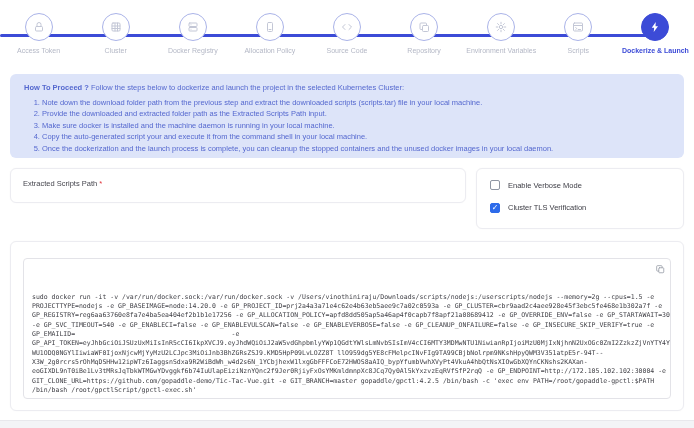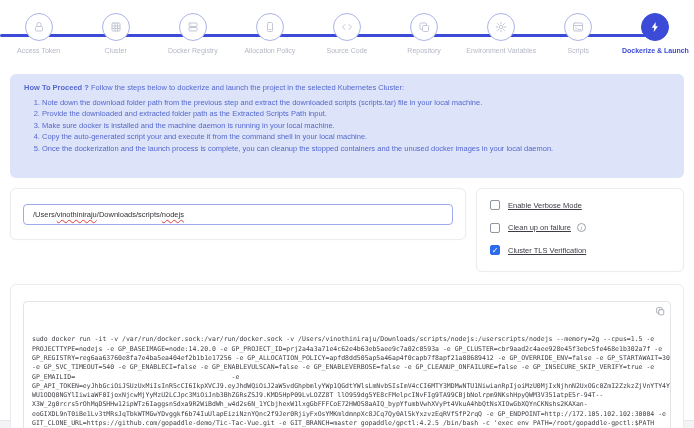--- a/index.html
+++ b/index.html
@@ -23,21 +23,21 @@
   }
   .circle svg { width:12px; height:12px; }
   .step.active .circle { background:var(--primary); border-color:var(--primary); color:#fff; }
   .step-label { margin-top:6px; font-size:7px; color:var(--label-inactive); text-align:center; line-height:1.1; }
   .step.active .step-label { color:var(--primary); font-weight:700; }
 
   
   .info {
     margin:6px 10px 0; background:var(--info-bg); border-radius:6px;
     padding:9px 14px 10px; color:var(--info-text);
-    font-size:7.5px; line-height:1.4; height:104px;
+    font-size:7.5px; line-height:1.4; height:84px;
   }
   .info .lead { font-weight:700; }
   .info ol { margin:4px 0 0; padding-left:18px; }
   .info li { margin-top:1px; }
 
   
   .cards-row { display:flex; gap:10px; margin:10px 10px 0; align-items:flex-start; }
   .card { background:#fff; border:1px solid #ececf1; border-radius:6px; box-shadow:0 0 2px rgba(0,0,0,0.03); }
   .path-card { flex:1; padding:10px 12px 14px; }
   .field-label { font-size:7.5px; color:#47474f; }
@@ -50,21 +50,21 @@
   .sq { text-decoration: underline; text-decoration-style: wavy; text-decoration-color:#e23b3b; text-decoration-thickness:1px; text-underline-offset:2px; }
 
   .options-card { width:208px; padding:11px 13px 3px; }
   .cb-row { display:flex; align-items:center; margin-bottom:12.5px; cursor:pointer; }
   .cb {
     width:10px; height:10px; border:1px solid #8f96a3; border-radius:2px; flex:0 0 auto;
     display:flex; align-items:center; justify-content:center;
     font-size:8px; color:#fff; background:#fff;
   }
   .cb.checked { background:var(--cb-checked); border-color:var(--cb-checked); }
-  .cb-label { font-size:7.5px; color:#3c3c44; margin-left:8px;text-decoration:underline; }
+  .cb-label { font-size:7.5px; color:#3c3c44; margin-left:8px; }
   .info-icon {
     width:9px; height:9px; border:1px solid #9aa0ab; border-radius:50%;
     font-size:6px; line-height:1; display:inline-flex; align-items:center; justify-content:center;
     color:#9aa0ab; margin-left:6px; font-style:italic; font-family:"Liberation Serif", serif;
   }
 
   
   .script-card { margin:12px 10px 0; padding:10px 12px 12px; height:170px; }
   .script-box {
     position:relative; margin-top:6px; border:1px solid #e3e3e8; border-radius:4px;
@@ -177,33 +177,30 @@
         <li>Note down the download folder path from the previous step and extract the downloaded scripts (scripts.tar) file in your local machine.</li>
         <li>Provide the downloaded and extracted folder path as the Extracted Scripts Path input.</li>
         <li>Make sure docker is installed and the machine daemon is running in your local machine.</li>
         <li>Copy the auto-generated script your and execute it from the command shell in your local machine.</li>
         <li>Once the dockerization and the launch process is complete, you can cleanup the stopped containers and the unused docker images in your local daemon.</li>
       </ol>
   </div>
 
   <div class="cards-row">
     <div class="card path-card">
-      <div class="input"><span>/Users/</span><span class="sq">vinothiniraju</span><span>/Downloads/scripts/</span><span class="sq">nodejs</span></div>
+      <div class="field-label">
+        <span>Extracted Scripts Path</span><span class="req">*</span>
+      </div>
     </div>
 
     <div class="card options-card">
 
     <div class="cb-row">
           <div class="cb"></div>
           <span class="cb-label">Enable Verbose Mode</span>
-        </div>
-        <div class="cb-row">
-          <div class="cb"></div>
-          <span class="cb-label">Clean up on failure</span>
-          <span class="info-icon">i</span>
         </div>
         <div class="cb-row">
           <div class="cb checked">✓</div>
           <span class="cb-label">Cluster TLS Verification</span>
         </div>
       </div>
   </div>
 
   <div class="card script-card">
     <div class="script-box">

